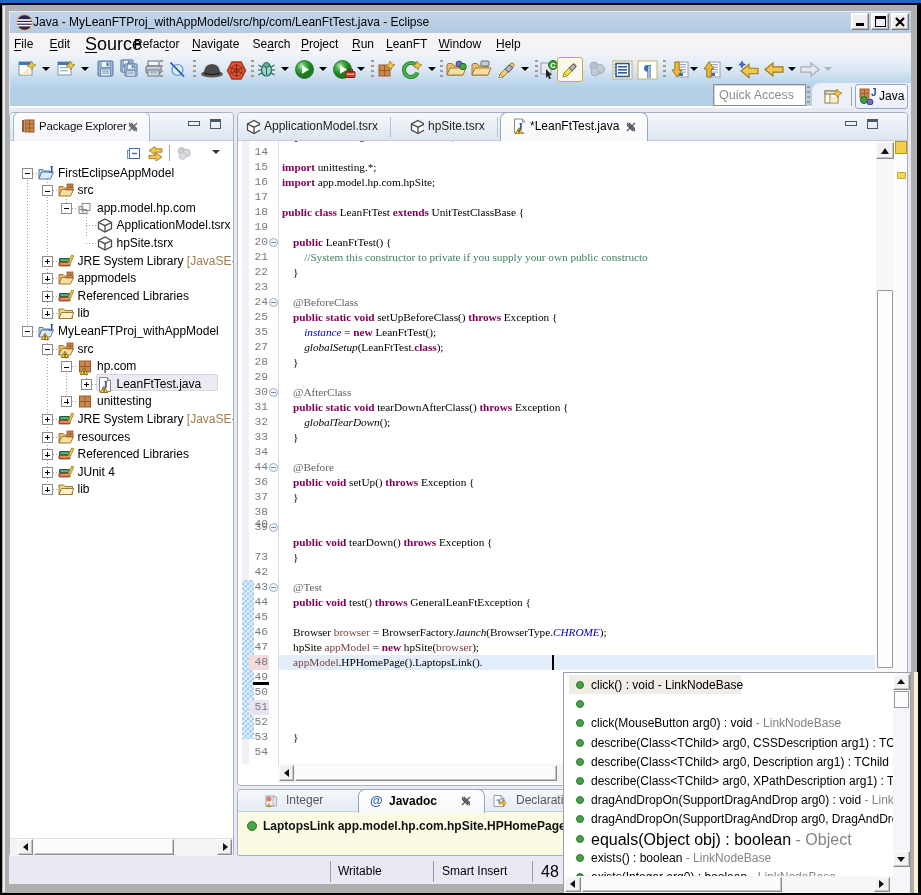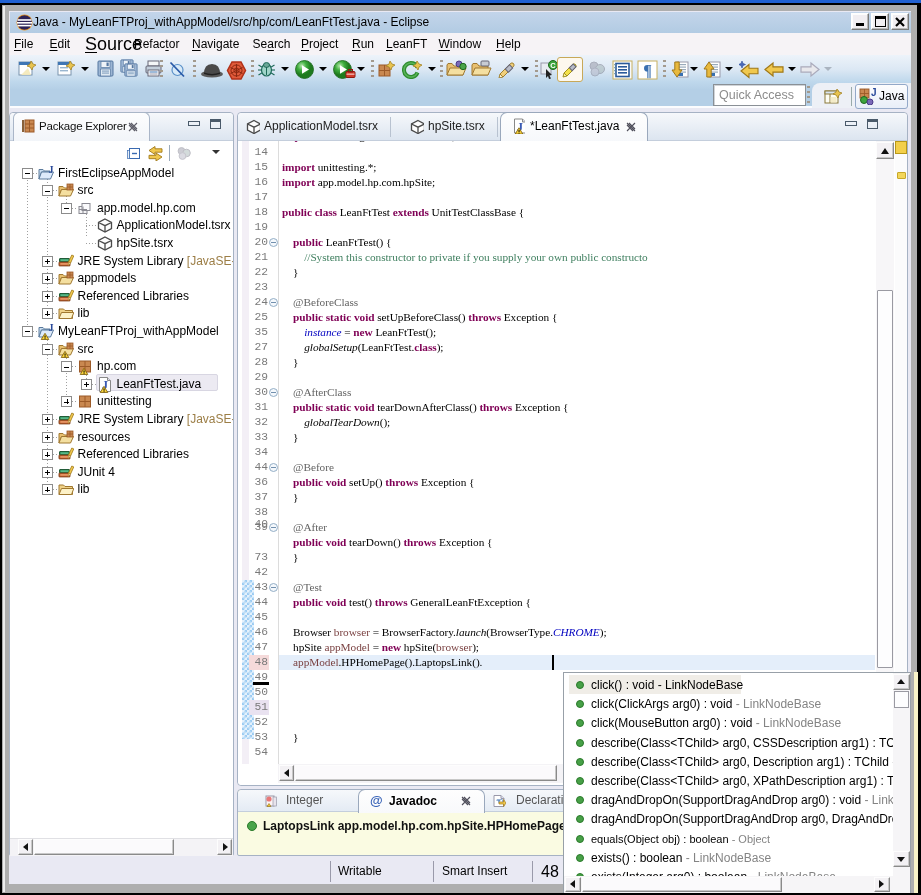--- a/index.html
+++ b/index.html
@@ -658,21 +658,20 @@
 <div class="a mono" style="left:44px;top:184px;width:593px;overflow:hidden">        <i style="color:#0000c0">instance</i> = <b style="color:#7f0055">new</b> LeanFtTest();</div>
 <div class="a mono" style="left:44px;top:199px;width:593px;overflow:hidden">        <i style="color:#000">globalSetup</i>(LeanFtTest.<b style="color:#7f0055">class</b>);</div>
 <div class="a mono" style="left:44px;top:214px;width:593px;overflow:hidden">    }</div>
 <div class="a mono" style="left:44px;top:244px;width:593px;overflow:hidden">    <span style="color:#646464">@AfterClass</span></div>
 <div class="a mono" style="left:44px;top:259px;width:593px;overflow:hidden">    <b style="color:#7f0055">public</b> <b style="color:#7f0055">static</b> <b style="color:#7f0055">void</b> tearDownAfterClass() <b style="color:#7f0055">throws</b> Exception {</div>
 <div class="a mono" style="left:44px;top:274px;width:593px;overflow:hidden">        <i style="color:#000">globalTearDown</i>();</div>
 <div class="a mono" style="left:44px;top:289px;width:593px;overflow:hidden">    }</div>
 <div class="a mono" style="left:44px;top:319px;width:593px;overflow:hidden">    <span style="color:#646464">@Before</span></div>
 <div class="a mono" style="left:44px;top:334px;width:593px;overflow:hidden">    <b style="color:#7f0055">public</b> <b style="color:#7f0055">void</b> setUp() <b style="color:#7f0055">throws</b> Exception {</div>
 <div class="a mono" style="left:44px;top:349px;width:593px;overflow:hidden">    }</div>
-<div class="a mono" style="left:44px;top:379px;width:593px;overflow:hidden">    <span style="color:#646464">@After</span></div>
 <div class="a mono" style="left:44px;top:394px;width:593px;overflow:hidden">    <b style="color:#7f0055">public</b> <b style="color:#7f0055">void</b> tearDown() <b style="color:#7f0055">throws</b> Exception {</div>
 <div class="a mono" style="left:44px;top:409px;width:593px;overflow:hidden">    }</div>
 <div class="a mono" style="left:44px;top:439px;width:593px;overflow:hidden">    <span style="color:#646464">@Test</span></div>
 <div class="a mono" style="left:44px;top:454px;width:593px;overflow:hidden">    <b style="color:#7f0055">public</b> <b style="color:#7f0055">void</b> test() <b style="color:#7f0055">throws</b> GeneralLeanFtException {</div>
 <div class="a mono" style="left:44px;top:484px;width:593px;overflow:hidden">    Browser <span style="color:#7b4343">browser</span> = BrowserFactory.<i style="color:#000">launch</i>(BrowserType.<i style="color:#0000c0">CHROME</i>);</div>
 <div class="a mono" style="left:44px;top:499px;width:593px;overflow:hidden">    hpSite <span style="color:#7b4343">appModel</span> = <b style="color:#7f0055">new</b> hpSite(<span style="color:#7b4343">browser</span>);</div>
 <div class="a mono" style="left:44px;top:514px;width:593px;overflow:hidden">    <span style="color:#7b4343">appModel</span>.HPHomePage().LaptopsLink().</div>
 <div class="a mono" style="left:44px;top:589px;width:593px;overflow:hidden">    }</div>
 <div class="a" style="left:314.0px;top:514px;width:1.6px;height:15px;background:#000"></div>
 </div>
@@ -716,35 +715,34 @@
 <div class="a" style="left:532px;top:861px;width:1px;height:21px;background:#9a9aaa"></div>
 <div class="a" style="left:338px;top:861px;height:21px;line-height:21px;font-size:12px">Writable</div>
 <div class="a" style="left:442px;top:861px;height:21px;line-height:21px;font-size:12px">Smart Insert</div>
 <div class="a" style="left:541px;top:861px;height:21px;line-height:21px;font-size:16px">48 :</div>
 <div class="a" style="left:563px;top:672px;width:348px;height:221px;background:#fff;border:1px solid #98a0a8;z-index:50"></div>
 <div class="a" style="left:564px;top:673px;width:329px;height:219px;overflow:hidden;z-index:51">
 <div class="a" style="left:5px;top:2.0px;width:172px;height:19px;background:#f0ede7"></div>
 <div class="a" style="left:12px;top:8.0px;width:8px;height:8px;border-radius:50%;background:#47a047;border:1px solid #2a7a2a"></div>
 <div class="a" style="left:27px;top:3.0px;height:19px;line-height:19px;font-size:12px;white-space:nowrap">click() : void - LinkNodeBase</div>
 <div class="a" style="left:12px;top:27.2px;width:8px;height:8px;border-radius:50%;background:#47a047;border:1px solid #2a7a2a"></div>
-<div class="a" style="left:27px;top:22.2px;height:19px;line-height:19px;font-size:12px;white-space:nowrap">click(ClickArgs arg0) : void<span style="color:#848484"> - LinkNodeBase</span></div>
 <div class="a" style="left:12px;top:46.4px;width:8px;height:8px;border-radius:50%;background:#47a047;border:1px solid #2a7a2a"></div>
 <div class="a" style="left:27px;top:41.4px;height:19px;line-height:19px;font-size:12px;white-space:nowrap">click(MouseButton arg0) : void<span style="color:#848484"> - LinkNodeBase</span></div>
 <div class="a" style="left:12px;top:65.6px;width:8px;height:8px;border-radius:50%;background:#47a047;border:1px solid #2a7a2a"></div>
 <div class="a" style="left:27px;top:60.599999999999994px;height:19px;line-height:19px;font-size:12px;white-space:nowrap">describe(Class&lt;TChild&gt; arg0, CSSDescription arg1) : TChi</div>
 <div class="a" style="left:12px;top:84.8px;width:8px;height:8px;border-radius:50%;background:#47a047;border:1px solid #2a7a2a"></div>
 <div class="a" style="left:27px;top:79.8px;height:19px;line-height:19px;font-size:12px;white-space:nowrap">describe(Class&lt;TChild&gt; arg0, Description arg1) : TChild<span style="color:#848484"> -</span></div>
 <div class="a" style="left:12px;top:104.0px;width:8px;height:8px;border-radius:50%;background:#47a047;border:1px solid #2a7a2a"></div>
 <div class="a" style="left:27px;top:99.0px;height:19px;line-height:19px;font-size:12px;white-space:nowrap">describe(Class&lt;TChild&gt; arg0, XPathDescription arg1) : TC</div>
 <div class="a" style="left:12px;top:123.19999999999999px;width:8px;height:8px;border-radius:50%;background:#47a047;border:1px solid #2a7a2a"></div>
 <div class="a" style="left:27px;top:118.19999999999999px;height:19px;line-height:19px;font-size:12px;white-space:nowrap">dragAndDropOn(SupportDragAndDrop arg0) : void<span style="color:#848484"> - Link</span></div>
 <div class="a" style="left:12px;top:142.4px;width:8px;height:8px;border-radius:50%;background:#47a047;border:1px solid #2a7a2a"></div>
 <div class="a" style="left:27px;top:137.4px;height:19px;line-height:19px;font-size:12px;white-space:nowrap">dragAndDropOn(SupportDragAndDrop arg0, DragAndDro</div>
 <div class="a" style="left:12px;top:161.6px;width:8px;height:8px;border-radius:50%;background:#47a047;border:1px solid #2a7a2a"></div>
-<div class="a" style="left:27px;top:156.6px;height:19px;line-height:19px;font-size:11px;white-space:nowrap">equals(Object obj) : boolean<span style="color:#848484"> - Object</span></div>
+<div class="a" style="left:27px;top:156.6px;height:19px;line-height:19px;font-size:16px;white-space:nowrap">equals(Object obj) : boolean<span style="color:#848484"> - Object</span></div>
 <div class="a" style="left:12px;top:180.79999999999998px;width:8px;height:8px;border-radius:50%;background:#47a047;border:1px solid #2a7a2a"></div>
 <div class="a" style="left:27px;top:175.79999999999998px;height:19px;line-height:19px;font-size:12px;white-space:nowrap">exists() : boolean<span style="color:#848484"> - LinkNodeBase</span></div>
 <div class="a" style="left:12px;top:200.0px;width:8px;height:8px;border-radius:50%;background:#47a047;border:1px solid #2a7a2a"></div>
 <div class="a" style="left:27px;top:195.0px;height:19px;line-height:19px;font-size:12px;white-space:nowrap">exists(Integer arg0) : boolean<span style="color:#848484"> - LinkNodeBase</span></div>
 </div>
 <div class="a" style="left:893px;top:673px;width:17px;height:203px;background:#f6f5f7;z-index:52"></div>
 <div class="a sb-btn" style="left:893px;top:674px;width:17px;height:16px;z-index:53"></div>
 <div class="a" style="left:897px;top:679px;width:0;height:0;border-left:4px solid transparent;border-right:4px solid transparent;border-bottom:5px solid #111;z-index:54"></div>
 <div class="a" style="left:894px;top:691px;width:15px;height:17px;background:#fdfdfe;border:1px solid #9a9aa2;z-index:53"></div>
 <div class="a sb-btn" style="left:893px;top:851px;width:17px;height:16px;z-index:53"></div>

